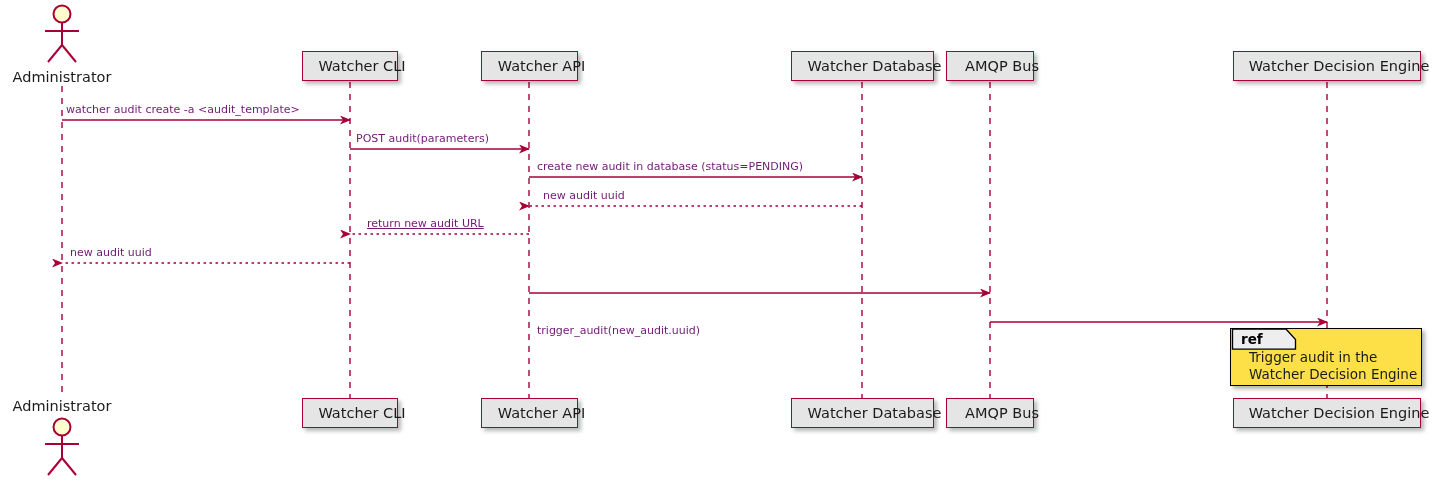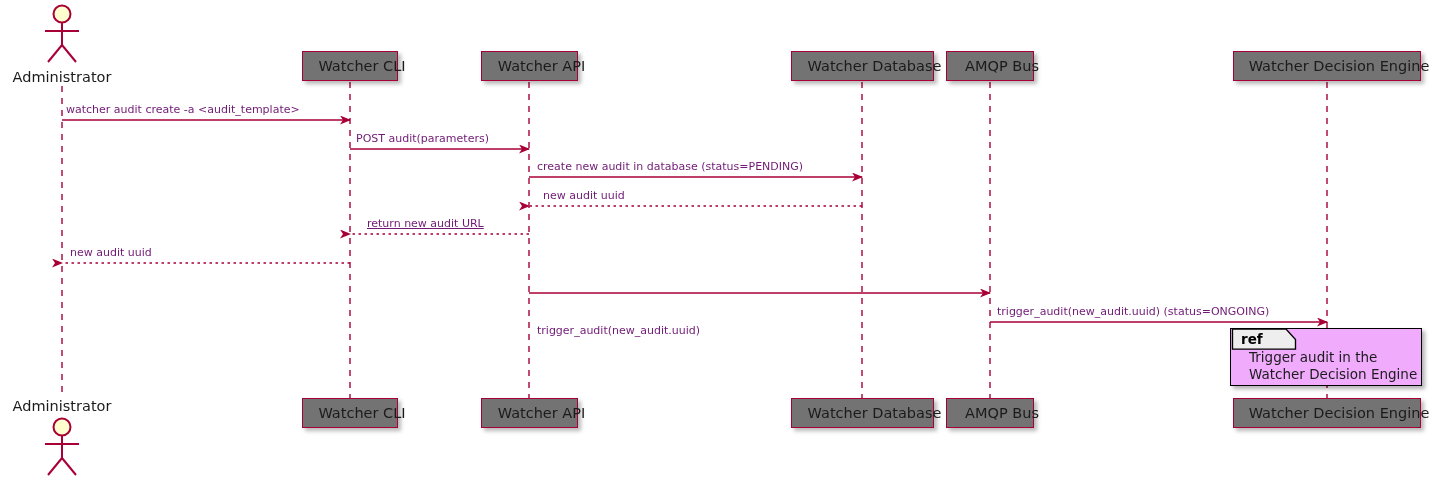--- a/index.html
+++ b/index.html
@@ -18,21 +18,21 @@
   #svg-layer {
     position: absolute;
     left: 0;
     top: 0;
     width: 1434px;
     height: 486px;
   }
   .participant-box {
     position: absolute;
     box-sizing: border-box;
-    background: #737373;
+    background: #e5e5e5;
     border: 1.5px solid #A80036;
     box-shadow: 3px 3px 4px rgba(0,0,0,0.28);
     display: flex;
     align-items: center;
     justify-content: center;
     font-size: 14.5px;
     color: #1B1B1B;
     white-space: nowrap;
     height: 30px;
     line-height: 30px;
@@ -47,21 +47,21 @@
   }
   .msg-label {
     position: absolute;
     font-size: 11px;
     color: #701a75;
     white-space: nowrap;
   }
   .ref-box {
     position: absolute;
     box-sizing: border-box;
-    background: #f0abfc;
+    background: #fde047;
     border: 1.5px solid #000000;
     box-shadow: 3px 3px 4px rgba(0,0,0,0.3);
   }
   .ref-tab {
     position: absolute;
     left: 0;
     top: 0;
     height: 21px;
     box-sizing: border-box;
   }
@@ -150,21 +150,20 @@
   <div class="participant-box" style="left:946px; top:398px; width:88px;">AMQP Bus</div>
   <div class="participant-box" style="left:1233px; top:398px; width:188px;">Watcher Decision Engine</div>
 
   <div class="msg-label" style="left:66px; top:103px;">watcher audit create -a &lt;audit_template&gt;</div>
   <div class="msg-label" style="left:356px; top:132px;">POST audit(parameters)</div>
   <div class="msg-label" style="left:537px; top:160px;">create new audit in database (status=PENDING)</div>
   <div class="msg-label" style="left:543px; top:189px;">new audit uuid</div>
   <div class="msg-label" style="left:367px; top:217px;text-decoration:underline;">return new audit URL</div>
   <div class="msg-label" style="left:70px; top:246px;">new audit uuid</div>
   <div class="msg-label" style="left:537px; top:276px;margin-top:48px;">trigger_audit(new_audit.uuid)</div>
-  <div class="msg-label" style="left:997px; top:305px;">trigger_audit(new_audit.uuid) (status=ONGOING)</div>
 
   <div class="ref-box" style="left:1230px; top:328px; width:192px; height:58px;">
     <svg class="ref-tab" width="66" height="22" viewBox="0 0 66 22" xmlns="http://www.w3.org/2000/svg">
       <path d="M0,0 L56,0 L66,11 L66,21 L0,21 Z" fill="#EEEEEE" stroke="#000000" stroke-width="1.4"></path>
     </svg>
     <div class="ref-tab-label">ref</div>
     <div class="ref-body" style="top:20px;">Trigger audit in the</div>
     <div class="ref-body" style="top:37px;">Watcher Decision Engine</div>
   </div>
 

